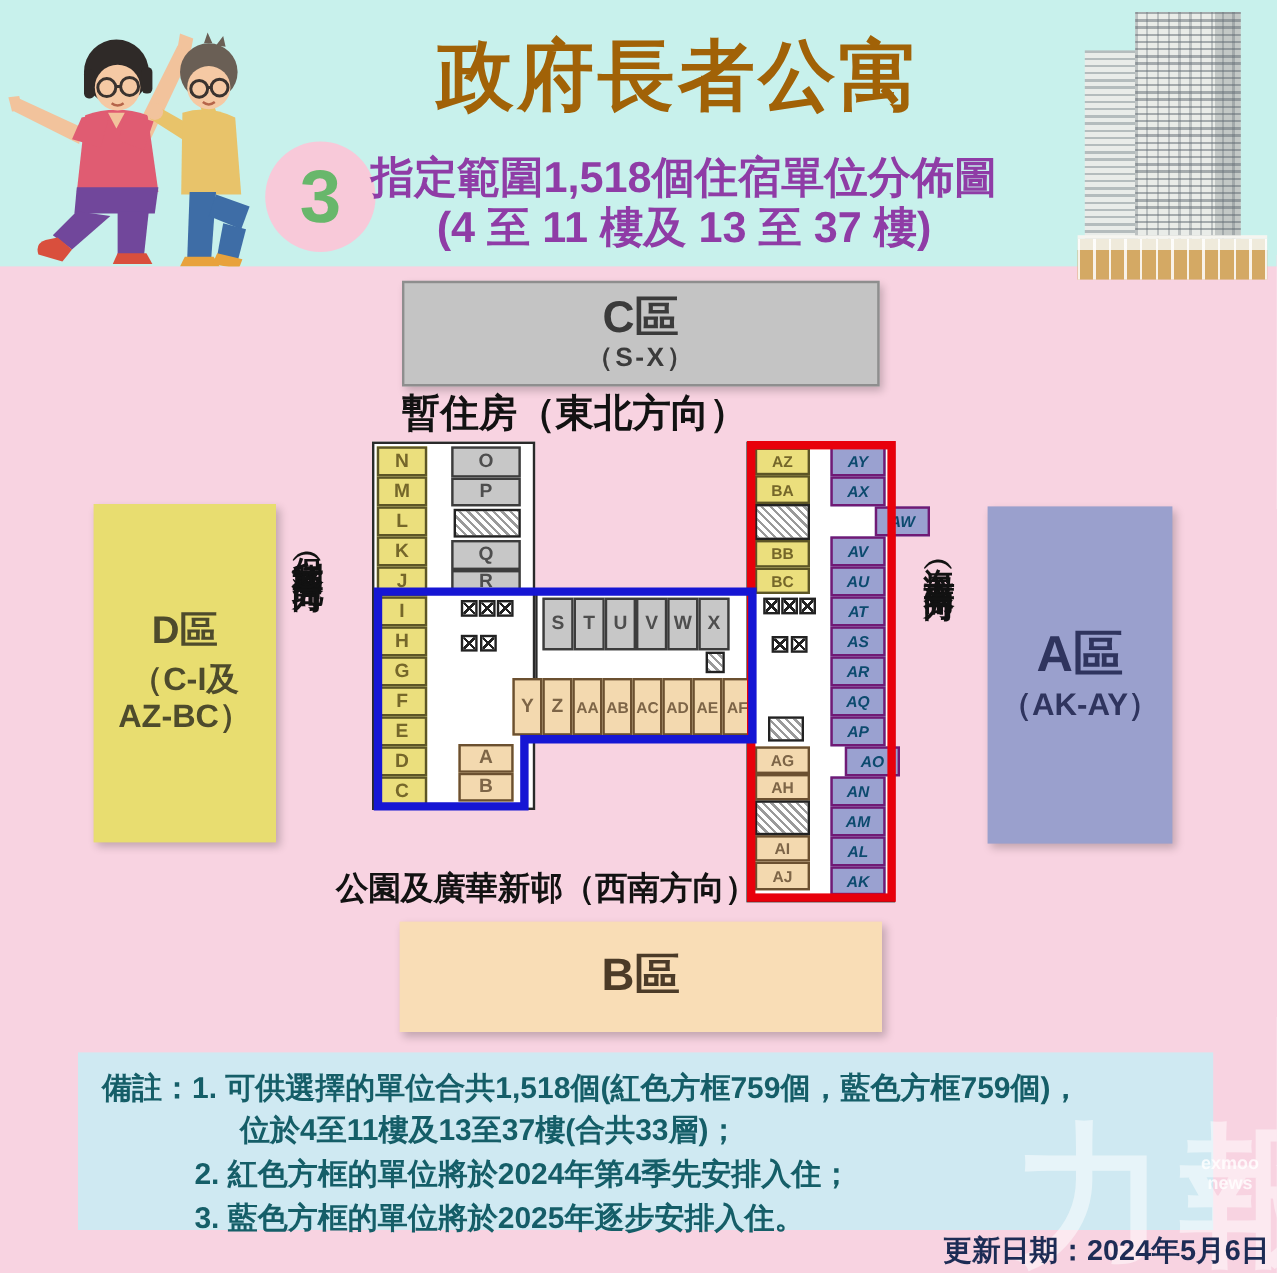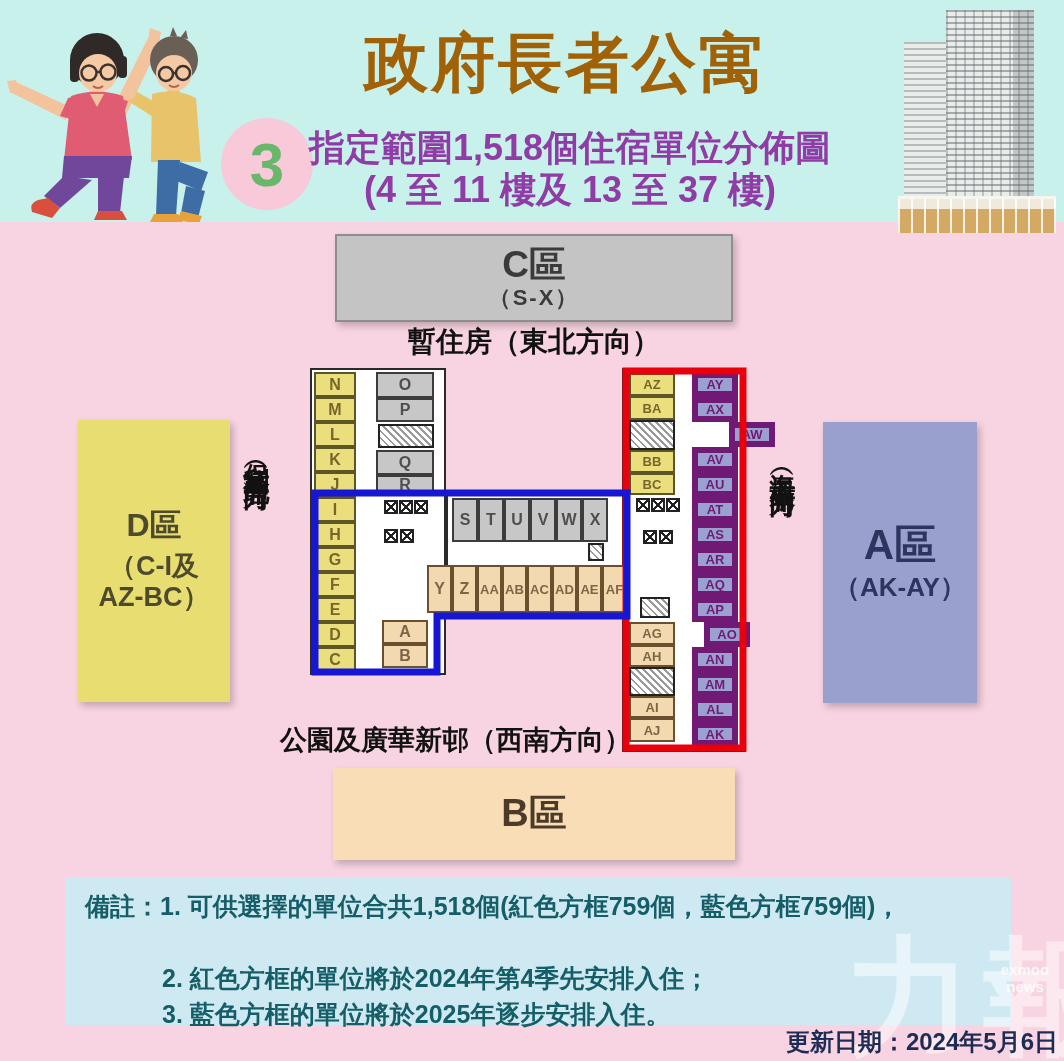--- a/index.html
+++ b/index.html
@@ -43,36 +43,36 @@
   .zone-a{left:823px;top:422px;width:154px;height:281px;background:#9aa0cd;color:#2f345e;}
   .zone-title{font-weight:900;line-height:1.05;}
   .zone-sub{font-weight:800;line-height:1.15;white-space:nowrap;}
   .zone-c .zone-title{font-size:37px;} .zone-c .zone-sub{font-size:22px;letter-spacing:2px;}
   .zone-b .zone-title{font-size:38px;} .zone-b .zone-sub{font-size:23px;}
   .zone-d .zone-title{font-size:32px;margin-bottom:8px;} .zone-d .zone-sub{font-size:27px;}
   .zone-a .zone-title{font-size:42px;margin-bottom:6px;} .zone-a .zone-sub{font-size:26px;}
 
   
   .dir{position:absolute;color:#121212;font-weight:800;white-space:nowrap;}
-  .dir-ne{left:335px;top:323px;width:398px;text-align:center;font-size:28px;}
+  .dir-ne{left:335px;top:323px;width:398px;font-size:32px;}
   .dir-sw{left:280px;top:722px;font-size:27px;}
   .vlabel{position:absolute;writing-mode:vertical-rl;text-orientation:mixed;
           color:#121212;font-weight:800;font-size:26px;letter-spacing:3px;}
   .dir-nw{left:240px;top:443px;height:245px;}
   .dir-se{left:766px;top:453px;height:220px;}
 
   
   .plan-layer{position:absolute;left:0;top:0;width:1064px;height:1061px;}
   .wing{position:absolute;background:#ffffff;border:2px solid #2a2a2a;box-sizing:border-box;}
   .room{position:absolute;box-sizing:border-box;display:flex;align-items:center;justify-content:center;
         font-weight:bold;letter-spacing:0;}
   .room--y{background:#ebdf7d;border:2px solid #5c5526;color:#75672a;}
   .room--g{background:#c7c7c7;border:2px solid #3c3c3c;color:#4e4e4e;}
   .room--b{background:#f3d9af;border:2px solid #6b5030;color:#7d6547;}
-  .room--p{background:#9aa1d0;border:6px solid #701a75;color:#701a75;}
+  .room--p{background:#9aa1d0;border:2px solid #701a75;color:#0c4a6e;font-style:italic;}
   .elev{position:absolute;width:14px;height:14px;box-sizing:border-box;border:2px solid #222;
     background:
       linear-gradient(45deg,transparent 43%,#222 43% 57%,transparent 57%),
       linear-gradient(-45deg,transparent 43%,#222 43% 57%,transparent 57%),#fff;}
   .hatch{position:absolute;box-sizing:border-box;border:2px solid #222;
     background:repeating-linear-gradient(45deg,#9a9a9a 0 2px,#fff 2px 5px);}
   .outlines{position:absolute;left:0;top:0;pointer-events:none;}
 
   
   .notes{position:absolute;left:65px;top:877px;width:946px;height:148px;background:#cfe9f2;}
@@ -249,20 +249,21 @@
       <div class="hatch" style="left: 588px; top: 543px; width: 16px; height: 18px;"></div>
     </div>
 
   <svg class="outlines" width="1064" height="1061">
     <rect fill="none" stroke="#e8000b" stroke-width="7" x="626" y="371" width="117" height="377"></rect>
     <polygon fill="none" stroke="#1616d4" stroke-width="7" points="315,493 627,493 627,616 437,616 437,672 315,672"></polygon>
   </svg>
 
   <div class="notes">
     <div class="note-line nl1">備註：1. 可供選擇的單位合共1,518個(紅色方框759個，藍色方框759個)，</div>
+    <div class="note-line nl2">位於4至11樓及13至37樓(合共33層)；</div>
     <div class="note-line nl3">2. 紅色方框的單位將於2024年第4季先安排入住；</div>
     <div class="note-line nl4">3. 藍色方框的單位將於2025年逐步安排入住。</div>
   </div>
 
   <div class="wm-big">力報</div>
   <div class="wm-small">exmoo news</div>
   <div class="updated">更新日期：2024年5月6日</div>
 
 </div>
 

